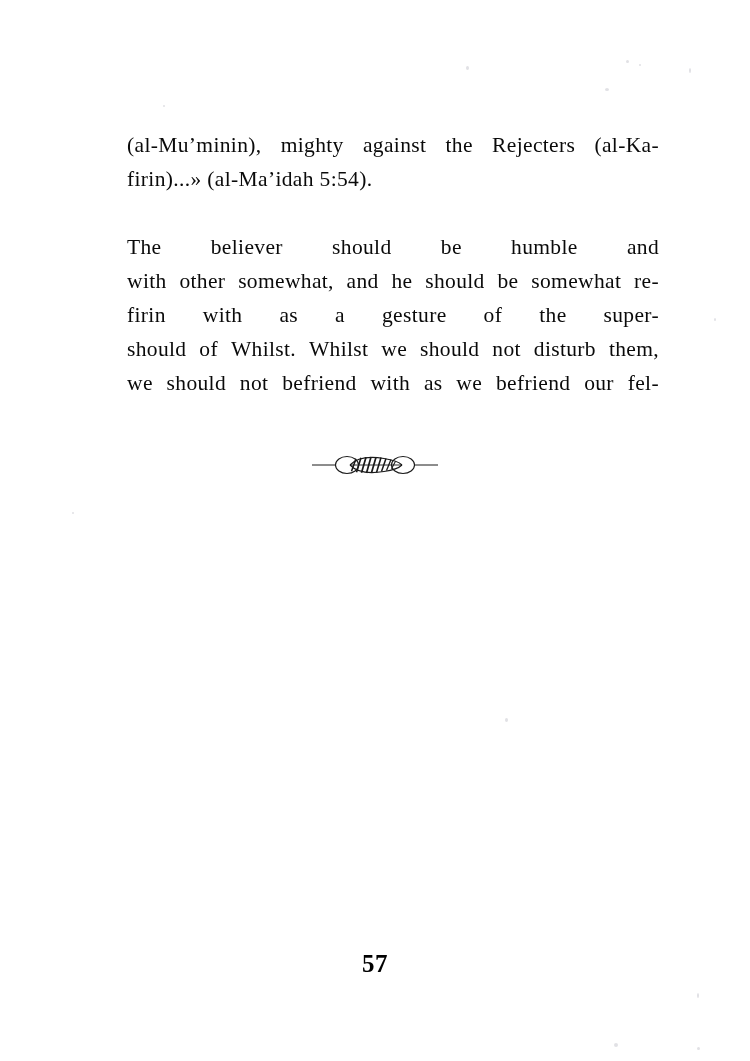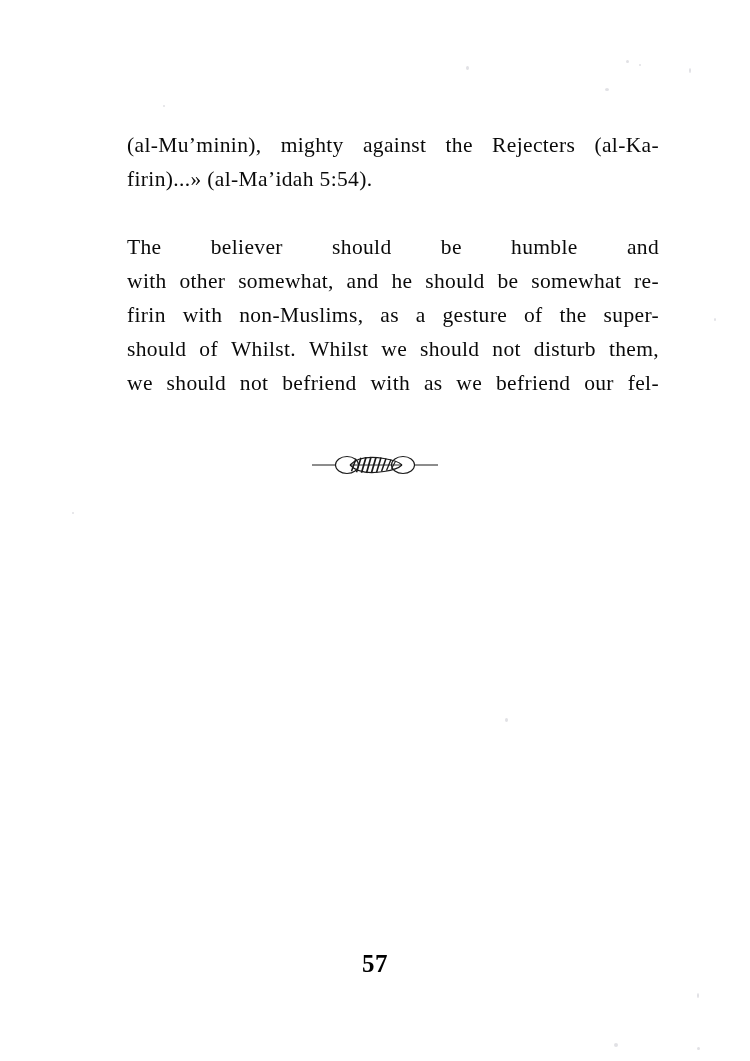--- a/index.html
+++ b/index.html
@@ -118,21 +118,21 @@
       <div class="line last">
         <span class="w"><span class="it">firin</span>)...» (al-Ma’idah 5:54).</span>
       </div>
     </div>
 
     <div class="gap"></div>
 
     <div class="lines" id="para2">
         <div class="line justify"><span class="w">The</span><span class="w">believer</span><span class="w">should</span><span class="w">be</span><span class="w">humble</span><span class="w">and</span></div>
         <div class="line justify"><span class="w">with</span><span class="w">other</span><span class="w">somewhat,</span><span class="w">and</span><span class="w">he</span><span class="w">should</span><span class="w">be</span><span class="w">somewhat</span><span class="w">re-</span></div>
-        <div class="line justify"><span class="w">firin</span><span class="w">with</span><span class="w">non-Muslims,</span><span class="w">as</span><span class="w">a</span><span class="w">gesture</span><span class="w">of</span><span class="w">the</span><span class="w">super-</span></div>
+        <div class="line justify"><span class="w">firin</span><span class="w">with</span><span class="w">as</span><span class="w">a</span><span class="w">gesture</span><span class="w">of</span><span class="w">the</span><span class="w">super-</span></div>
         <div class="line justify"><span class="w">should</span><span class="w">of</span><span class="w">Whilst.</span><span class="w">Whilst</span><span class="w">we</span><span class="w">should</span><span class="w">not</span><span class="w">disturb</span><span class="w">them,</span></div>
         <div class="line justify"><span class="w">we</span><span class="w">should</span><span class="w">not</span><span class="w">befriend</span><span class="w">with</span><span class="w">as</span><span class="w">we</span><span class="w">befriend</span><span class="w">our</span><span class="w">fel-</span></div>
       </div>
 
   </div>
 
   <div class="ornament">
     <svg width="130" height="26" viewBox="0 0 130 26">
       <g fill="none" stroke="#1a1a1a" stroke-width="1.1">
 

